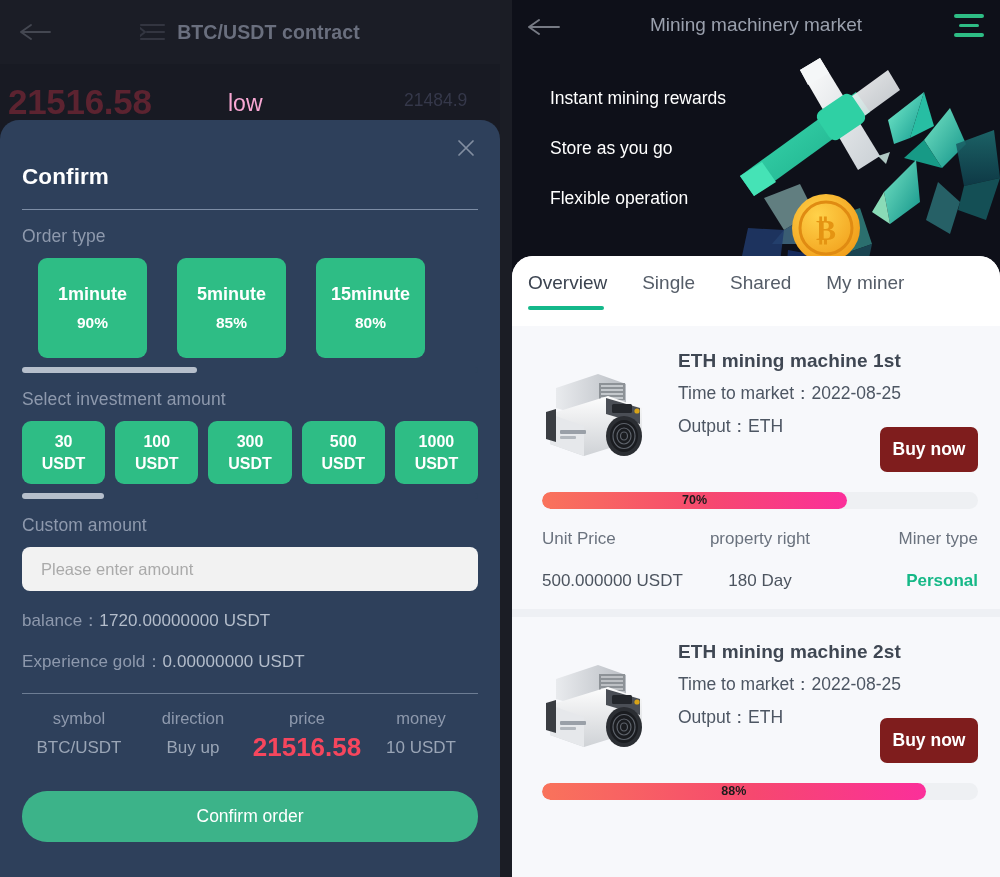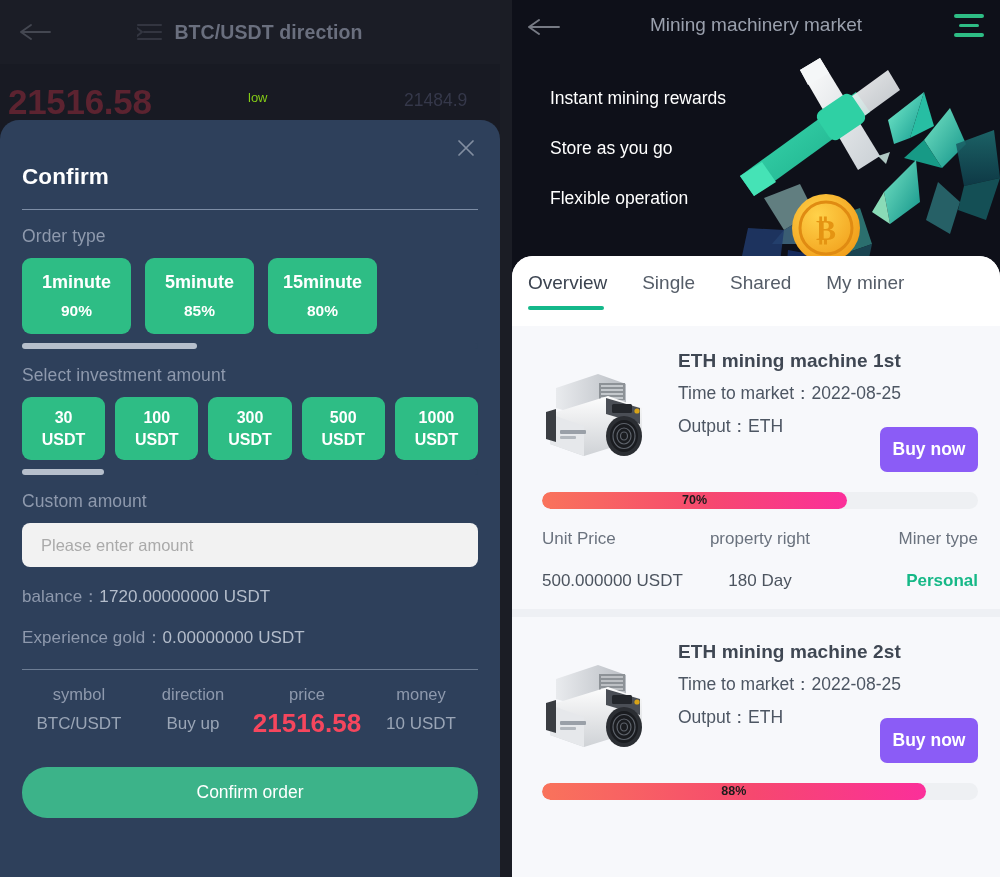--- a/index.html
+++ b/index.html
@@ -24,21 +24,21 @@
   .lp-title-wrap {
     position:absolute; left:0; right:0; top:0; height:64px;
     display:flex; align-items:center; justify-content:center; gap:11px;
     pointer-events:none;
   }
   .list-icon { width:26px; height:20px; opacity:.30; }
   .lp-title { color:#6a6f7e; font-size:19.5px; font-weight:bold; letter-spacing:.1px; }
 
   .lp-quote { position:absolute; top:72px; left:0; width:500px; height:100px; }
   .lp-price { position:absolute; left:8px; top:10px; font-size:35px; font-weight:bold; color:#5c2330; letter-spacing:-.3px;}
-  .lp-stat-lbl { position:absolute; color:#84cc16; font-size:13px;margin-left:20px; }
+  .lp-stat-lbl { position:absolute; color:#f9a8d4; font-size:23px; }
   .lp-stat-val { position:absolute; color:#35384a; font-size:17.5px; }
   .lp-low-l { left:228px; top:18px; }
   .lp-low-v { left:404px; top:18px; }
   .lp-hi-l  { left:228px; top:53px; }
   .lp-hi-v  { left:404px; top:53px; }
 
   
   .modal {
     position:absolute; left:0; bottom:0; width:500px; height:757px;
     background:#2e405b; border-radius:19px 19px 0 0;
@@ -55,21 +55,21 @@
   .modal-rule { height:1px; background:#8b9bb3; margin-top:19px; opacity:.85; }
 
   .section-label { color:#8e99ad; font-size:17.5px; margin-top:16px; letter-spacing:.1px; }
 
   .chip-row { display:flex; gap:14px; margin-top:11px; }
   .chip {
     background:#2ebd85; border-radius:9px; color:#fff;
     display:flex; flex-direction:column; align-items:center; justify-content:center;
     gap:9px;
   }
-  .chip-time { width:109px; height:76px; }
+  .chip-time { width:109px; height:100px;margin-left:16px; }
   .chip-time .c-top { font-size:18px; font-weight:bold; }
   .chip-time .c-bot { font-size:15.5px; font-weight:bold; }
   .chip-amt { width:87px; height:63px; gap:4px;}
   .chip-amt .c-top { font-size:16px; font-weight:bold; }
   .chip-amt .c-bot { font-size:16px; font-weight:bold; }
 
   .scrollbar { height:6px; background:#2e405b; border-radius:3px; margin-top:9px; position:relative; }
   .scrollbar .thumb { position:absolute; left:0; top:0; height:6px; border-radius:3px; background:#b6bfcc; }
 
   .amount-input {
@@ -130,21 +130,21 @@
 
   .card { background:#f7f8fb; padding:22px 22px 0 30px; position:relative; }
   .card-sep { height:8px; background:#eef0f4; }
   .card-main { display:flex; position:relative; min-height:128px; }
   .miner-img { width:110px; height:100px; flex:0 0 auto; position:relative; margin-top:14px; }
   .card-info { margin-left:26px; padding-top:2px; }
   .card-title { font-size:19px; font-weight:bold; color:#3f4753; letter-spacing:.1px; }
   .card-line { font-size:17.5px; color:#4d5663; margin-top:9px; }
   .buy-btn {
     position:absolute; right:0; bottom:4px; width:98px; height:45px;
-    background:#8b5cf6; border:none; border-radius:7px; color:#fff;
+    background:#7f1d1d; border:none; border-radius:7px; color:#fff;
     font-size:17.5px; font-weight:bold; font-family:"Liberation Sans", sans-serif;
   }
   .progress {
     position:relative; height:17px; background:#eef0f3; border-radius:9px;
     margin-top:16px; overflow:hidden;
   }
   .progress .fill {
     position:absolute; left:0; top:0; height:17px; border-radius:9px;
     background:linear-gradient(90deg,#f9735b 0%, #f6486f 55%, #fb2f9a 100%);
   }
@@ -175,21 +175,21 @@
           </svg>
       </span>
     </div>
     <div class="lp-title-wrap">
       <span class="list-icon">
         <svg width="26" height="20" viewBox="0 0 26 20">
           <path d="M1 3 H24 M7 10 H24 M1 17 H24" stroke="#6a6f7e" stroke-width="2" stroke-linecap="round"></path>
           <path d="M0 6 L5 10 L0 14" stroke="#6a6f7e" stroke-width="2" fill="none" stroke-linecap="round" stroke-linejoin="round"></path>
         </svg>
       </span>
-      <span class="lp-title">BTC/USDT direction</span>
+      <span class="lp-title">BTC/USDT contract</span>
     </div>
 
     <div class="lp-quote">
       <span class="lp-price">21516.58</span>
       <span class="lp-stat-lbl lp-low-l">low</span>
       <span class="lp-stat-val lp-low-v">21484.9</span>
       <span class="lp-stat-lbl lp-hi-l">high</span>
       <span class="lp-stat-val lp-hi-v">21587.1</span>
     </div>
 

